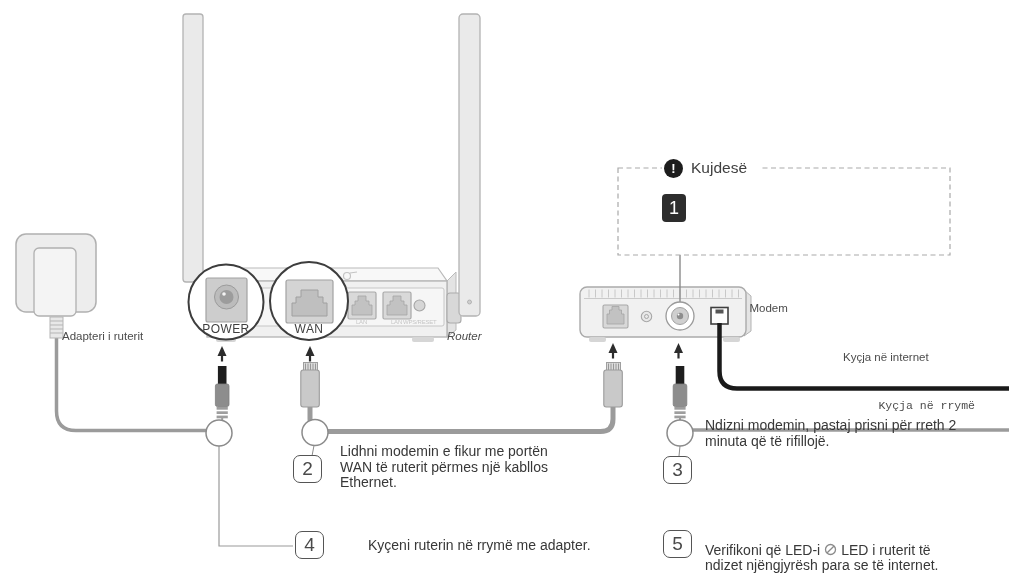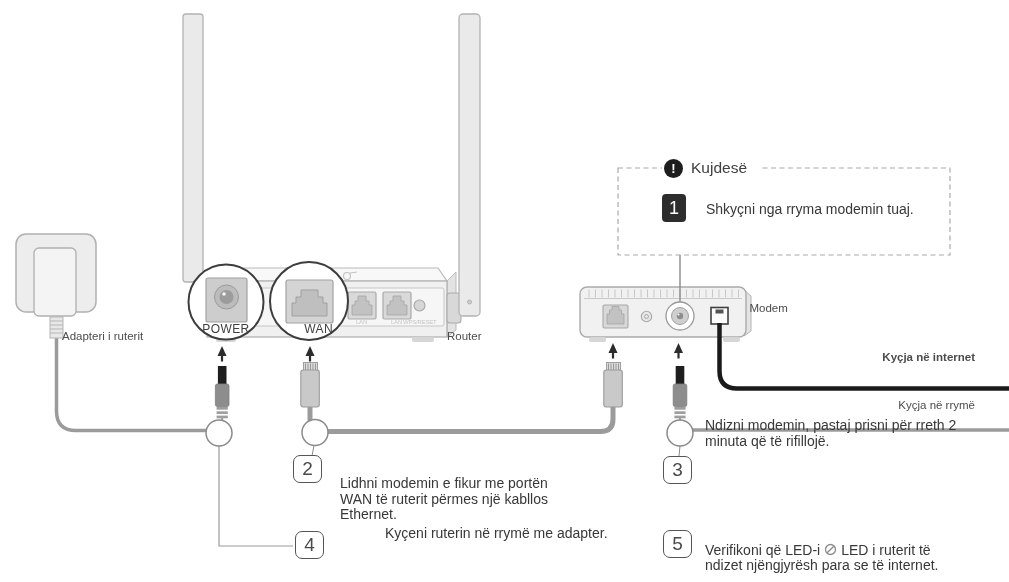--- a/index.html
+++ b/index.html
@@ -176,47 +176,46 @@
     <g fill="#2c2c2c">
       <polygon points="674,353 683,353 678.5,343"></polygon>
         <rect x="677.4" y="352" width="2.2" height="6.5"></rect>
     </g>
 
     <rect x="618" y="168" width="332" height="87" fill="none" stroke="#a9a9a9" stroke-width="1.2" stroke-dasharray="5 3.5"></rect>
   </svg>
 
   <div class="lbl" style="left:62px;top:329.5px;">Adapteri i ruterit</div>
   <div class="portlbl" style="left:196px;top:322px;width:60px;">POWER</div>
-  <div class="portlbl" style="left:285px;top:322px;width:48px;text-align:right;">WAN</div>
+  <div class="portlbl" style="left:285px;top:322px;width:48px;">WAN</div>
   <div class="microlbl" style="left:347px;top:319px;width:29px;">LAN</div>
   <div class="microlbl" style="left:382px;top:319px;width:29px;">LAN</div>
   <div class="microlbl" style="left:403px;top:319px;width:33px;">WPS/RESET</div>
-  <div class="lbl" style="left:447px;top:330px;">Router</div>
+  <div class="lbl" style="left:447px;top:330px;font-style:italic;">Router</div>
   <div class="lbl" style="left:749.5px;top:301.5px;">Modem</div>
-  <div class="lbl" style="left:843px;top:350.5px;width:132px;text-align:right;font-weight:bold;">Kyçja në internet</div>
-  <div class="lbl" style="left:843px;top:398.5px;width:132px;text-align:right;">Kyçja në rrymë</div>
+  <div class="lbl" style="left:843px;top:350.5px;width:132px;text-align:left;">Kyçja në internet</div>
+  <div class="lbl" style="left:843px;top:398.5px;width:132px;text-align:right;font-family:Liberation Mono, monospace;">Kyçja në rrymë</div>
 
   <div class="caution-head">
     <div class="caution-icon">!</div>
     <div class="caution-title">Kujdesë</div>
   </div>
   <div class="caution-step-num">1</div>
-  <div class="caution-step-text">Shkyçni nga rryma modemin tuaj.</div>
 
   <div class="stepbox" style="left:293px;top:455px;">2</div>
-  <div class="step-text" style="left:340px;top:444px;width:255px;margin-top:32px;">Lidhni modemin e fikur me portën
+  <div class="step-text" style="left:340px;top:444px;width:255px;">Lidhni modemin e fikur me portën
 WAN të ruterit përmes një kabllos
 Ethernet.</div>
 
   <div class="stepbox" style="left:663px;top:456px;">3</div>
   <div class="step-text" style="left:705px;top:418px;width:295px;">Ndizni modemin, pastaj prisni për rreth 2
 minuta që të rifillojë.</div>
 
   <div class="stepbox" style="left:295px;top:531px;">4</div>
-  <div class="step-text" style="left:368px;top:526px;margin-left:17px;">Kyçeni ruterin në rrymë me adapter.</div>
+  <div class="step-text" style="left:368px;top:538px;">Kyçeni ruterin në rrymë me adapter.</div>
 
   <div class="stepbox" style="left:663px;top:529.5px;">5</div>
   <div class="step-text" style="left:705px;top:527px;width:295px;">
     <span>Verifikoni që LED-i</span><svg class="led-icon" width="13" height="13" viewBox="0 0 13 13">
         <circle cx="6.5" cy="6.5" r="5" fill="none" stroke="#8a8a8a" stroke-width="1.3"></circle>
         <line x1="3.2" y1="9.8" x2="9.8" y2="3.2" stroke="#8a8a8a" stroke-width="1.3"></line>
       </svg><span>LED i ruterit të
 ndizet njëngjyrësh para se të internet.</span>
   </div>
 

